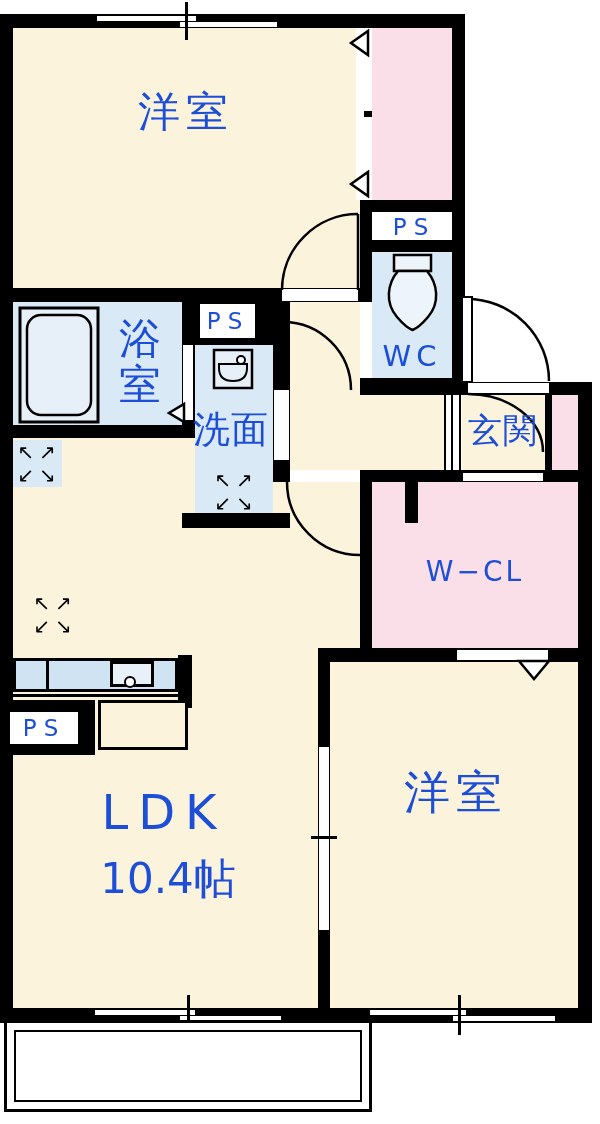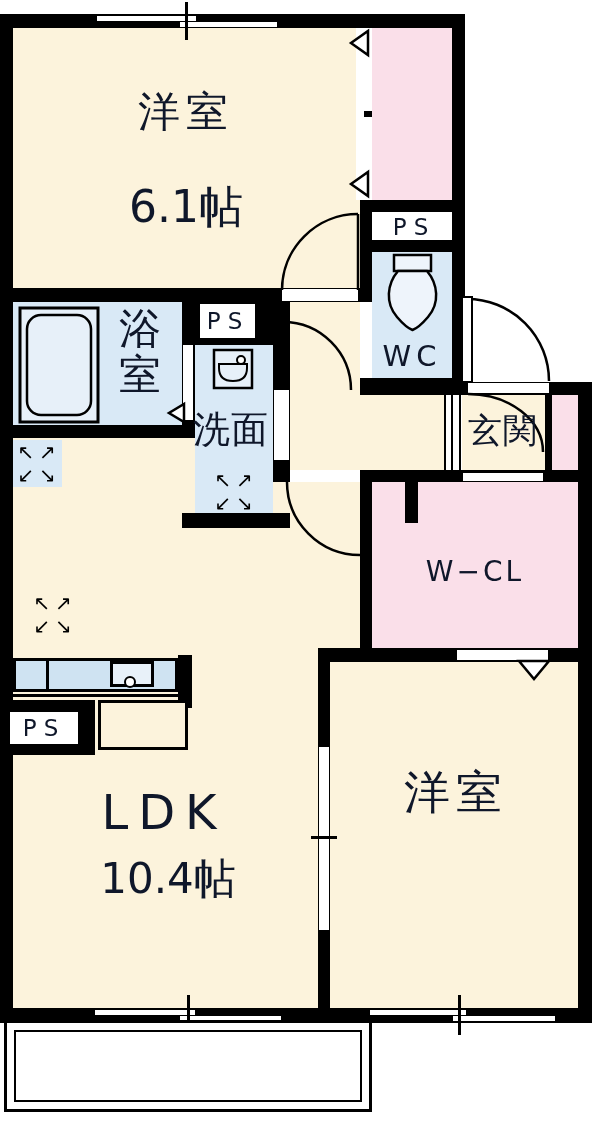--- a/index.html
+++ b/index.html
@@ -4,21 +4,21 @@
 <style>
   html,body{margin:0;padding:0;background:#fff;}
   #plan{position:relative;width:600px;height:1124px;background:#ffffff;overflow:hidden;
         font-family:"DejaVu Sans",sans-serif;color:#111;}
   .abs{position:absolute;}
   .wall{position:absolute;background:#000;}
   .floor-cream{position:absolute;background:#fcf3dc;}
   .floor-pink{position:absolute;background:#fadfe9;}
   .floor-blue{position:absolute;background:#d9e9f6;}
   .open{position:absolute;background:#fff;}
-  .label{position:absolute;transform:translate(-50%,-50%);color:#0f172a;white-space:nowrap;
+  .label{position:absolute;transform:translate(-50%,-50%);color:#1d4ed8;white-space:nowrap;
          text-align:center;line-height:1.05;}
   .vert{white-space:normal;word-break:break-all;text-align:center;}
   .tick{position:absolute;background:#000;}
   .arrows{position:absolute;word-break:break-all;white-space:normal;text-align:center;
           font-size:20px;line-height:23px;letter-spacing:5px;color:#000;}
   svg.overlay{position:absolute;left:0;top:0;pointer-events:none;}
 </style>
 </head>
 <body>
 
@@ -130,24 +130,23 @@
     <rect x="214" y="350" width="38" height="38" fill="#e7f0f9" stroke="#000" stroke-width="2.5"></rect>
     <path d="M219 364 L247 364 L247 368 Q247 381 233 381 Q219 381 219 368 Z" fill="none" stroke="#000" stroke-width="2"></path>
     <circle cx="241" cy="360" r="4" fill="#fff" stroke="#000" stroke-width="2"></circle>
   </svg>
 
   <div class="arrows" style="left:14px;top:441px;width:50px;">↖↗↙↘</div>
   <div class="arrows" style="left:211px;top:469px;width:50px;">↖↗↙↘</div>
   <div class="arrows" style="left:30px;top:592px;width:50px;">↖↗↙↘</div>
 
   <div class="label" style="left:186px;top:112px;font-size:42px;letter-spacing:6px;">洋室</div>
-  <div class="label" style="left:186px;top:207px;font-size:44px;">6.1帖</div>
   <div class="label" style="left:414px;top:227px;font-size:23px;letter-spacing:7px;">PS</div>
   <div class="label" style="left:412px;top:356px;font-size:29px;letter-spacing:5px;">WC</div>
-  <div class="label vert" style="left:140px;top:352px;font-size:42px;width:44px;line-height:1.1;">浴室</div>
+  <div class="label vert" style="left:140px;top:362px;font-size:42px;width:44px;line-height:1.1;">浴室</div>
   <div class="label" style="left:228px;top:321px;font-size:23px;letter-spacing:7px;">PS</div>
   <div class="label" style="left:231px;top:430px;font-size:37px;letter-spacing:1px;">洗面</div>
   <div class="label" style="left:503px;top:431px;font-size:34px;letter-spacing:1px;">玄関</div>
   <div class="label" style="left:475px;top:572px;font-size:28px;letter-spacing:3px;">W−CL</div>
   <div class="label" style="left:164px;top:812px;font-size:48px;letter-spacing:10px;text-align:center;">LDK</div>
   <div class="label" style="left:168px;top:879px;font-size:42px;">10.4帖</div>
   <div class="label" style="left:44px;top:728px;font-size:23px;letter-spacing:7px;">PS</div>
   <div class="label" style="left:456px;top:792px;font-size:46px;letter-spacing:6px;">洋室</div>
 
 </div>

